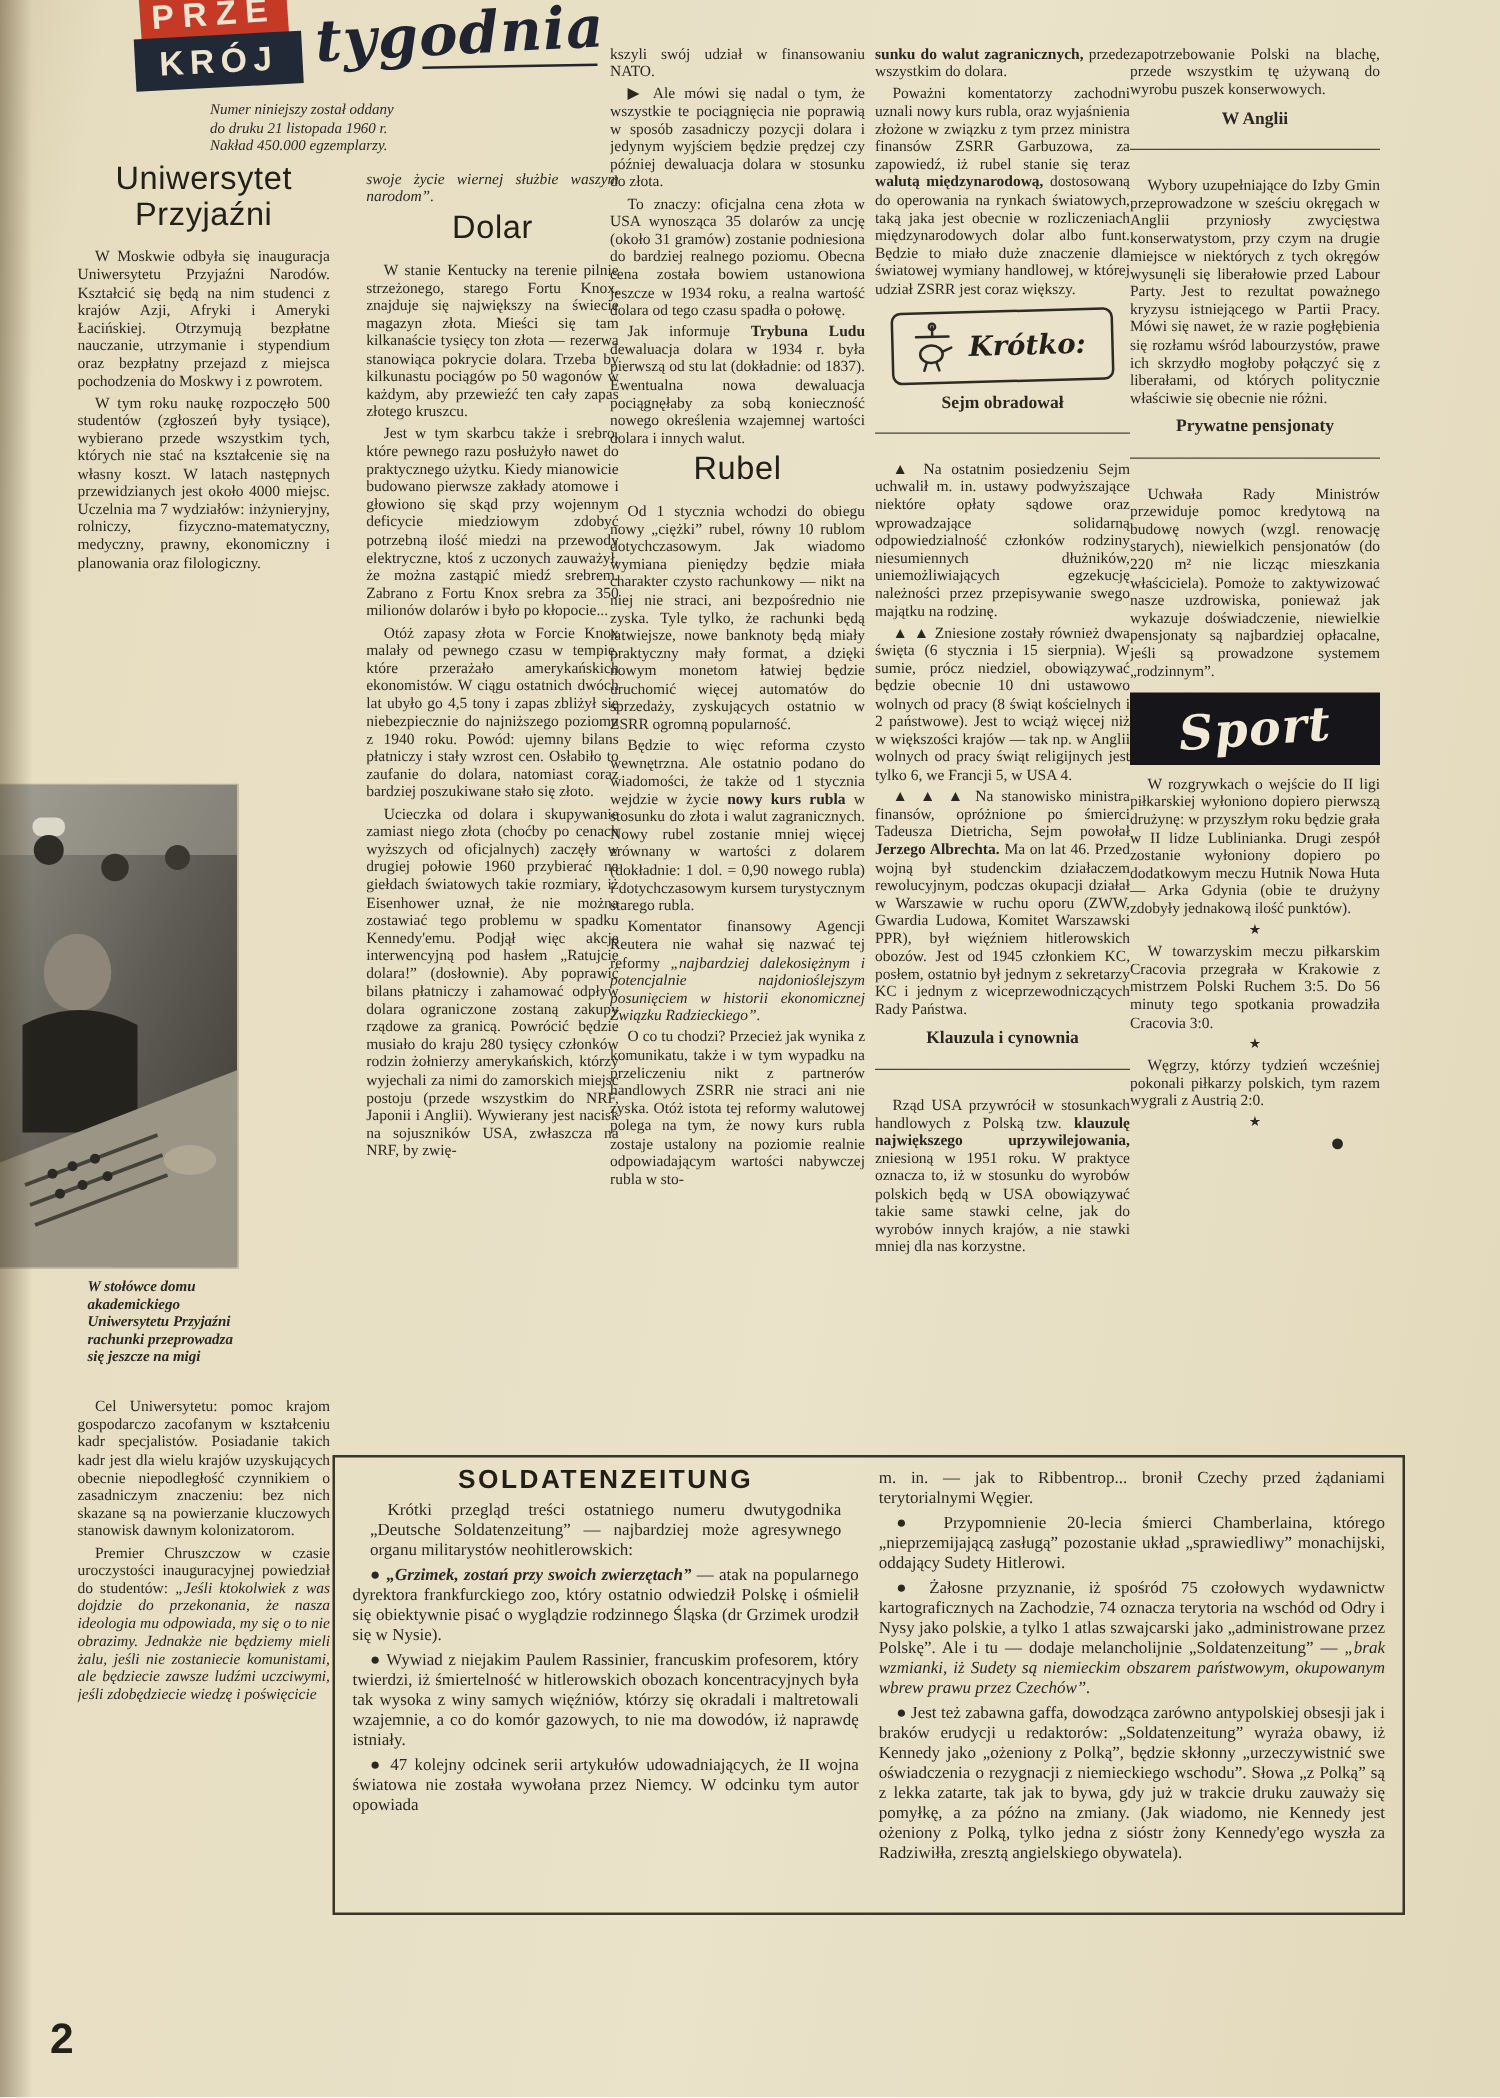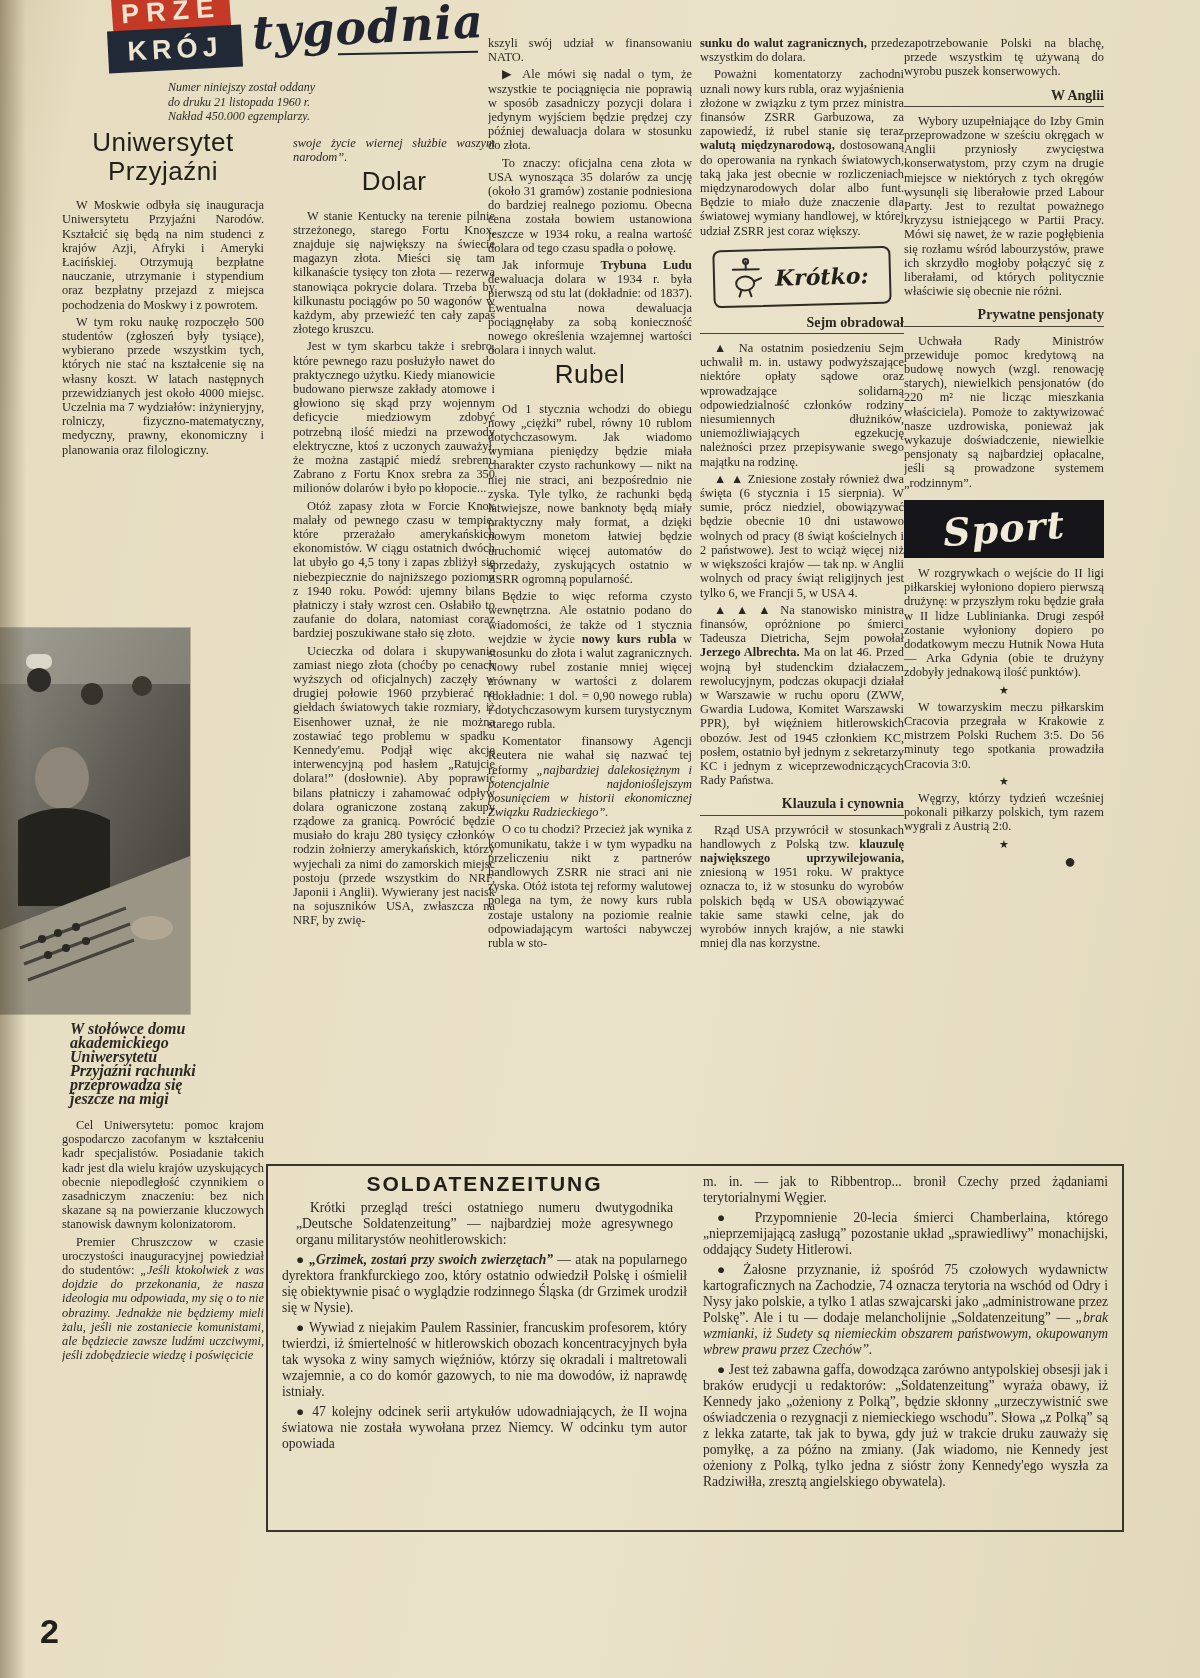--- a/index.html
+++ b/index.html
@@ -23,36 +23,36 @@
         line-height:14.5px;white-space:pre-line;color:#2e2a23;}
 
   
   .col{position:absolute;text-align:justify;font-size:12.4px;line-height:14.2px;overflow:hidden;}
   .col p{margin:0 0 3px;text-indent:14px;}
   .col p.noindent{text-indent:0;}
   .italic{font-style:italic;}
   .bold{font-weight:700;}
   .head-lg{font-family:"Liberation Sans",sans-serif;font-weight:400;font-size:26px;line-height:1.12;
         text-align:center;margin:2px 0 12px;color:#23201a;letter-spacing:.5px;}
-  .head-sm{font-size:14px;font-weight:700;border-bottom:1px solid #4a4436;padding-bottom:3px;
-        margin:10px 0 7px;text-align:right;}
+  .head-sm{font-size:14px;font-weight:700;border-bottom:1px solid #4a4436;padding-bottom:16px;
+        margin:10px 0 21px;text-align:center;}
 
   .col1-top{left:62px;top:126px;width:202px;height:504px;}
   .col1-bottom{left:62px;top:1118px;width:202px;height:545px;}
   .col2{left:293px;top:136px;width:202px;height:1018px;}
   .col3{left:488px;top:36px;width:204px;height:1122px;}
   .col4{left:700px;top:36px;width:204px;height:1122px;}
   .col5{left:904px;top:36px;width:200px;height:1122px;}
 
   
   .photo{position:absolute;left:0;top:628px;width:190px;height:386px;margin:0;z-index:2;
         box-shadow:0 0 0 1px rgba(40,35,20,.25);}
   .photo svg{display:block;width:100%;height:100%;}
   .caption{position:absolute;left:70px;top:1022px;width:130px;font-style:italic;font-weight:700;
-        font-size:16px;line-height:14px;text-align:left;}
+        font-size:12px;line-height:14px;text-align:left;}
 
   
   .krotko{width:158px;margin:10px auto 8px;border:2px solid #2e2b24;border-radius:8px;padding:6px 8px;
         display:flex;align-items:center;gap:6px;transform:rotate(-1.5deg);background:rgba(255,255,255,0.06);}
   .krotko-text{font-family:"DejaVu Serif",serif;font-style:italic;font-weight:700;font-size:22px;color:#24211b;}
 
   
   .sport{width:100%;height:58px;margin:10px 0 8px;background:#16161a;display:flex;align-items:center;
         justify-content:center;}
   .sport-text{font-family:"DejaVu Serif",serif;font-style:italic;font-weight:700;font-size:38px;

